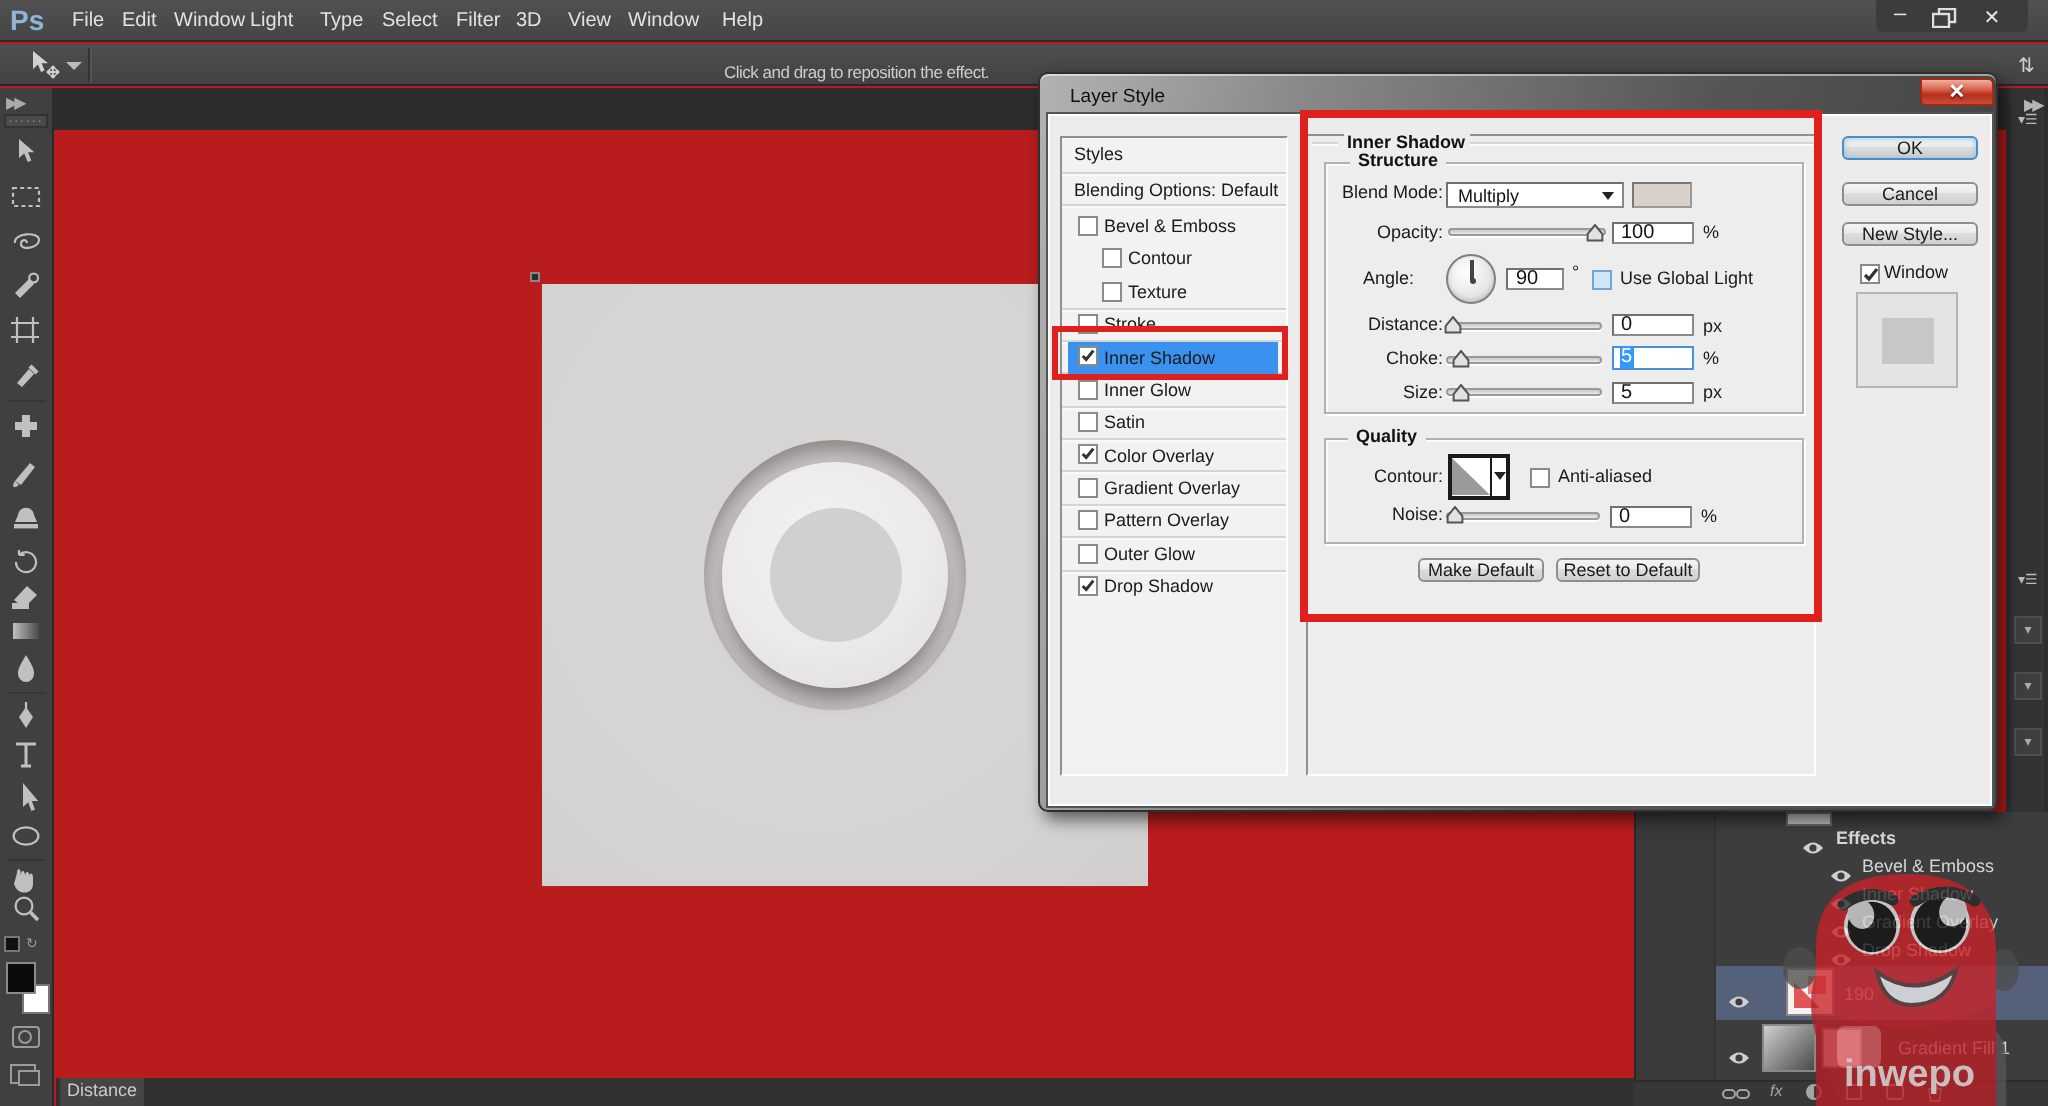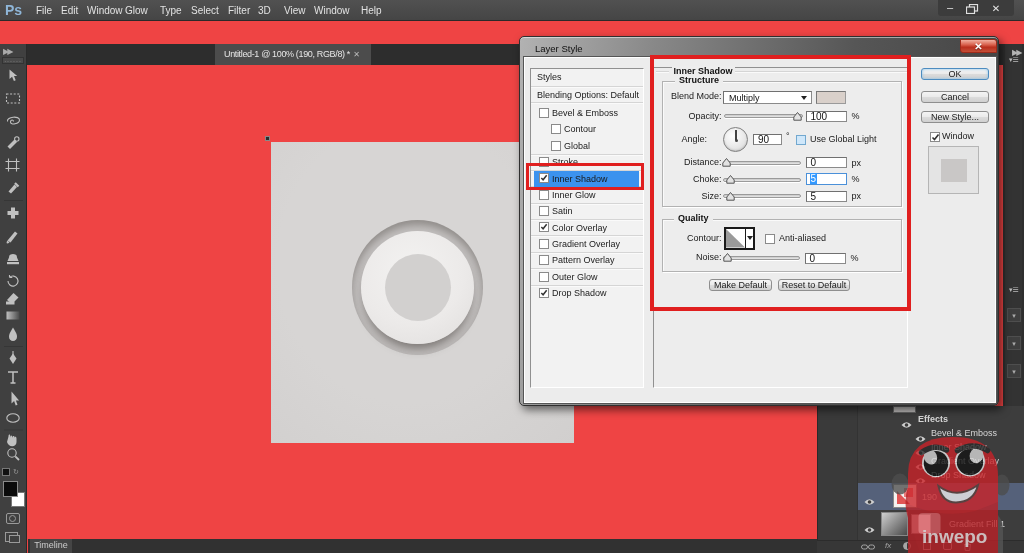--- a/index.html
+++ b/index.html
@@ -1,17 +1,17 @@
 <!DOCTYPE html>
 <html><head>
 <meta charset="utf-8">
 <style>
 * { margin:0; padding:0; box-sizing:border-box; }
 html,body { width:1024px; height:553px; overflow:hidden; }
-#app { position:relative; width:1024px; height:553px; background:#ef4444; transform:translateZ(0);
+#app { position:relative; width:1024px; height:553px; background:#b91c1c; transform:translateZ(0);
   font-family:"Liberation Sans", sans-serif; -webkit-font-smoothing:antialiased; }
 .abs { position:absolute; }
 
 #menubar { left:0; top:0; width:1024px; height:21px;
   background:linear-gradient(#515151,#454545); border-bottom:1px solid #2a2a2a; }
 #menubar .mi { position:absolute; top:5px; font-size:10px; color:#e2e2e2; }
 #pslogo { position:absolute; left:5px; top:2px; font-size:14px; font-weight:bold; color:#8fb6d8; }
 .winbtn { position:absolute; top:3px; color:#d9d9d9; font-size:10px; text-align:center; width:16px; }
 
 #optbar { left:0; top:22px; width:1024px; height:21px;
@@ -61,41 +61,50 @@
 </style>
 </head>
 <body>
 <div id="app">
 
   <div id="menubar" class="abs">
     <span id="pslogo">Ps</span>
     <span class="mi" style="left:36px">File</span>
     <span class="mi" style="left:61px">Edit</span>
     <span class="mi" style="left:87px">Window</span>
-    <span class="mi" style="left:125px">Glow</span>
+    <span class="mi" style="left:125px">Light</span>
     <span class="mi" style="left:160px">Type</span>
     <span class="mi" style="left:191px">Select</span>
     <span class="mi" style="left:228px">Filter</span>
     <span class="mi" style="left:258px">3D</span>
     <span class="mi" style="left:284px">View</span>
     <span class="mi" style="left:314px">Window</span>
     <span class="mi" style="left:361px">Help</span>
     <div class="abs" style="left:938px;top:0;width:76px;height:16px;background:#3c3c3c;border-radius:0 0 3px 3px"></div>
     <span class="winbtn" style="left:942px;top:1px;font-size:11px;color:#e6e6e6">–</span>
     <svg class="abs" style="left:966px;top:4px" width="13" height="10" viewBox="0 0 13 10">
         <rect x="3.5" y="0.5" width="8" height="6.5" fill="none" stroke="#e0e0e0" stroke-width="1.2"></rect>
         <rect x="0.5" y="3" width="8" height="6.5" fill="#3e3e3e" stroke="#e0e0e0" stroke-width="1.2"></rect>
       </svg>
     <span class="winbtn" style="left:988px;top:3px;font-size:10px;color:#e6e6e6">✕</span>
   </div>
 
+  <div id="optbar" class="abs">
+    <svg class="abs" style="left:14px;top:3px" width="17" height="15" viewBox="0 0 17 15">
+      <path d="M2.5 0.5 L2.5 9.5 L5 7.2 L6.5 11 L8.3 10.3 L6.8 6.6 L10 6.6 Z" fill="#d2d2d2"></path>
+      <path d="M12.5 8 v6 M9.5 11 h6 M12.5 8 l-1.3 1.6 M12.5 8 l1.3 1.6 M12.5 14 l-1.3 -1.6 M12.5 14 l1.3 -1.6 M9.5 11 l1.6 -1.3 M9.5 11 l1.6 1.3 M15.5 11 l-1.6 -1.3 M15.5 11 l-1.6 1.3" stroke="#cfcfcf" stroke-width="0.9" fill="none"></path>
+    </svg>
+    <span class="abs" style="left:33px;top:9px;border-left:4px solid transparent;border-right:4px solid transparent;border-top:4px solid #bbb"></span>
+    <span class="abs" style="left:44px;top:2px;width:1px;height:17px;background:#333;box-shadow:1px 0 0 #555"></span>
+    <span class="abs" style="left:362px;top:9px;font-size:8.5px;letter-spacing:-0.25px;color:#cccccc">Click and drag to reposition the effect.</span>
+    <span class="abs" style="left:1009px;top:5px;font-size:10px;color:#cfcfcf">⇅</span>
+  </div>
 
   <div id="tabbar" class="abs">
     <span class="abs" style="left:3px;top:5px;font-size:9px;color:#aaa;letter-spacing:-2px">▶▶</span>
-    <div class="tab" style="left:215px;width:156px;background:#4c4c4c;color:#e6e6e6;">Untitled-1 @ 100% (190, RGB/8) * <span style="color:#bbb;margin-left:1px;font-size:8px">✕</span></div>
   </div>
 
   <div id="toolbar" class="abs">
     <span class="abs" style="left:3px;top:3px;font-size:8px;color:#aaa;letter-spacing:-2px">▶▶</span>
     <div class="abs" style="left:2px;top:13px;width:22px;height:7px;background:#4a4a4a;border:1px solid #333;color:#8a8a8a;font-size:7px;line-height:4px;text-align:center;letter-spacing:1px">......</div>
     <svg class="abs" style="left:0;top:0" width="27" height="420" viewBox="0 0 27 420">
 <defs>
           <linearGradient id="tg" x1="0" y1="0" x2="1" y2="0">
             <stop offset="0" stop-color="#c0c0c0"></stop>
             <stop offset="1" stop-color="#4a4a4a"></stop>
@@ -181,21 +190,21 @@
   </div>
 
   <div id="canvas" class="abs">
     <div class="abs" style="left:81px;top:78px;width:131px;height:135px;border-radius:50%;background:#c1bebd;box-shadow:inset 0 5px 7px rgba(75,70,65,.4)"></div>
     <div class="abs" style="left:90px;top:89px;width:113px;height:113px;border-radius:50%;background:radial-gradient(circle at 44% 36%,#f3f2f1,#eceae9 55%,#dfdddc);box-shadow:0 8px 9px -3px rgba(75,70,65,.55)"></div>
     <div class="abs" style="left:114px;top:112px;width:66px;height:67px;border-radius:50%;background:#d2d0cf"></div>
   </div>
   <div class="abs" style="left:265px;top:136px;width:5px;height:5px;border:1px solid #888;background:#2c2c2c"></div>
 
   <div id="timelinebar" class="abs">
-    <div class="abs" style="left:2px;top:0;width:42px;height:14px;background:#454545;color:#cccccc;font-size:9px;text-align:center;line-height:13px">Timeline</div>
+    <div class="abs" style="left:2px;top:0;width:42px;height:14px;background:#454545;color:#cccccc;font-size:9px;text-align:center;line-height:13px">Distance</div>
   </div>
 
   <div id="rightstrip" class="abs">
     <div class="abs" style="left:2px;top:0;width:17px;height:509px;background:#333"></div>
     <span class="abs" style="left:9px;top:4px;font-size:8px;color:#b5b5b5;letter-spacing:-2px">▶▶</span>
     <span class="abs" style="left:6px;top:12px;font-size:7px;color:#bbb">▾☰</span>
     <span class="abs" style="left:6px;top:242px;font-size:7px;color:#bbb">▾☰</span>
     <div class="abs" style="left:4px;top:264px;width:14px;height:14px;background:#3e3e3e;border:1px solid #4e4e4e;color:#aaa;font-size:7px;text-align:center;line-height:13px">▾</div>
     <div class="abs" style="left:4px;top:292px;width:14px;height:14px;background:#3e3e3e;border:1px solid #4e4e4e;color:#aaa;font-size:7px;text-align:center;line-height:13px">▾</div>
     <div class="abs" style="left:4px;top:320px;width:14px;height:14px;background:#3e3e3e;border:1px solid #4e4e4e;color:#aaa;font-size:7px;text-align:center;line-height:13px">▾</div>
@@ -286,21 +295,21 @@
         <div class="sep" style="left:0;top:150.1px;width:112px"></div>
         <div class="sep" style="left:0;top:166.4px;width:112px"></div>
         <div class="sep" style="left:0;top:182.8px;width:112px"></div>
         <div class="sep" style="left:0;top:199.2px;width:112px"></div>
         <div class="sep" style="left:0;top:215.6px;width:112px"></div>
         <div class="cbx" style="left:8px;top:38.7px"></div>
         <span class="lbl" style="left:21px;top:38.9px">Bevel &amp; Emboss</span>
         <div class="cbx" style="left:20px;top:55.1px"></div>
         <span class="lbl" style="left:33px;top:55.3px">Contour</span>
         <div class="cbx" style="left:20px;top:71.5px"></div>
-        <span class="lbl" style="left:33px;top:71.7px">Global</span>
+        <span class="lbl" style="left:33px;top:71.7px">Texture</span>
         <div class="cbx" style="left:8px;top:87.9px"></div>
         <span class="lbl" style="left:21px;top:88.1px">Stroke</span>
         <div class="abs" style="left:3px;top:101.9px;width:105px;height:16.4px;background:#3b92ee"></div>
         <div class="cbx" style="left:8px;top:104.3px">
             <svg style="position:absolute;left:0;top:0" width="8" height="8" viewBox="0 0 9 9">
               <path d="M1.5 4.5 L3.5 6.5 L7.5 1.5" stroke="#333" stroke-width="1.7" fill="none"></path>
             </svg>
           </div>
         <span class="lbl" style="left:21px;top:104.5px">Inner Shadow</span>
         <div class="cbx" style="left:8px;top:120.7px"></div>

